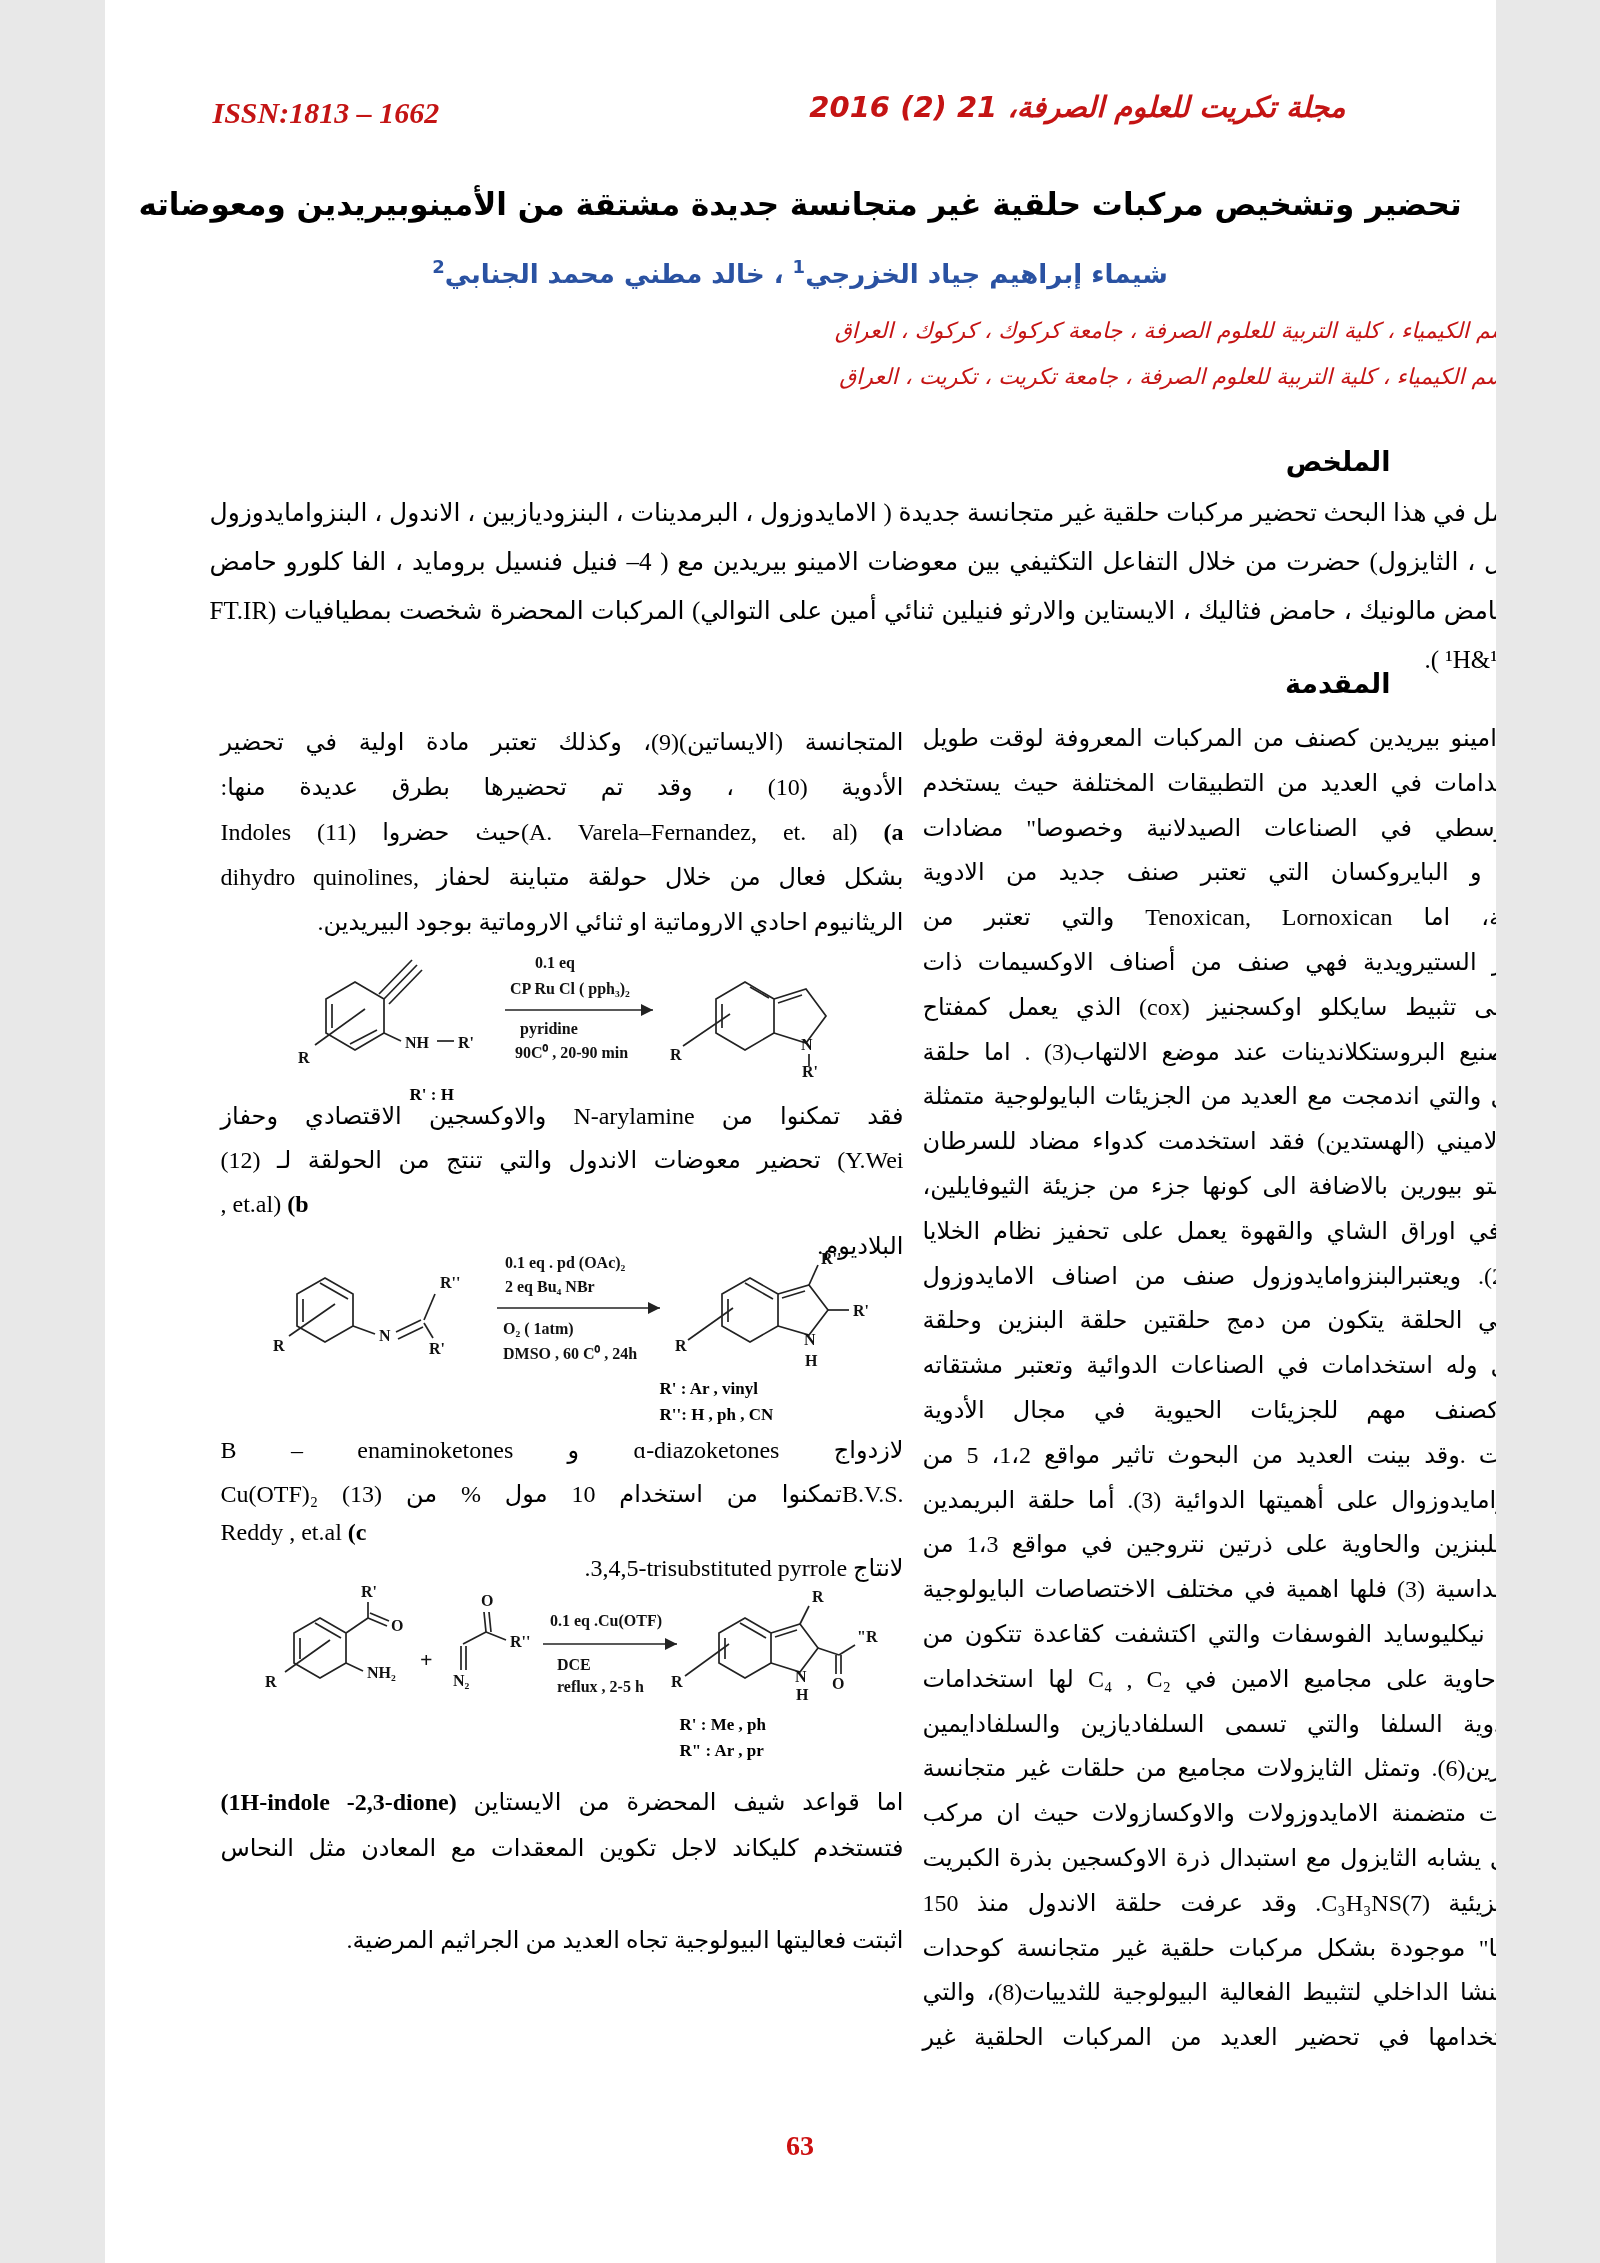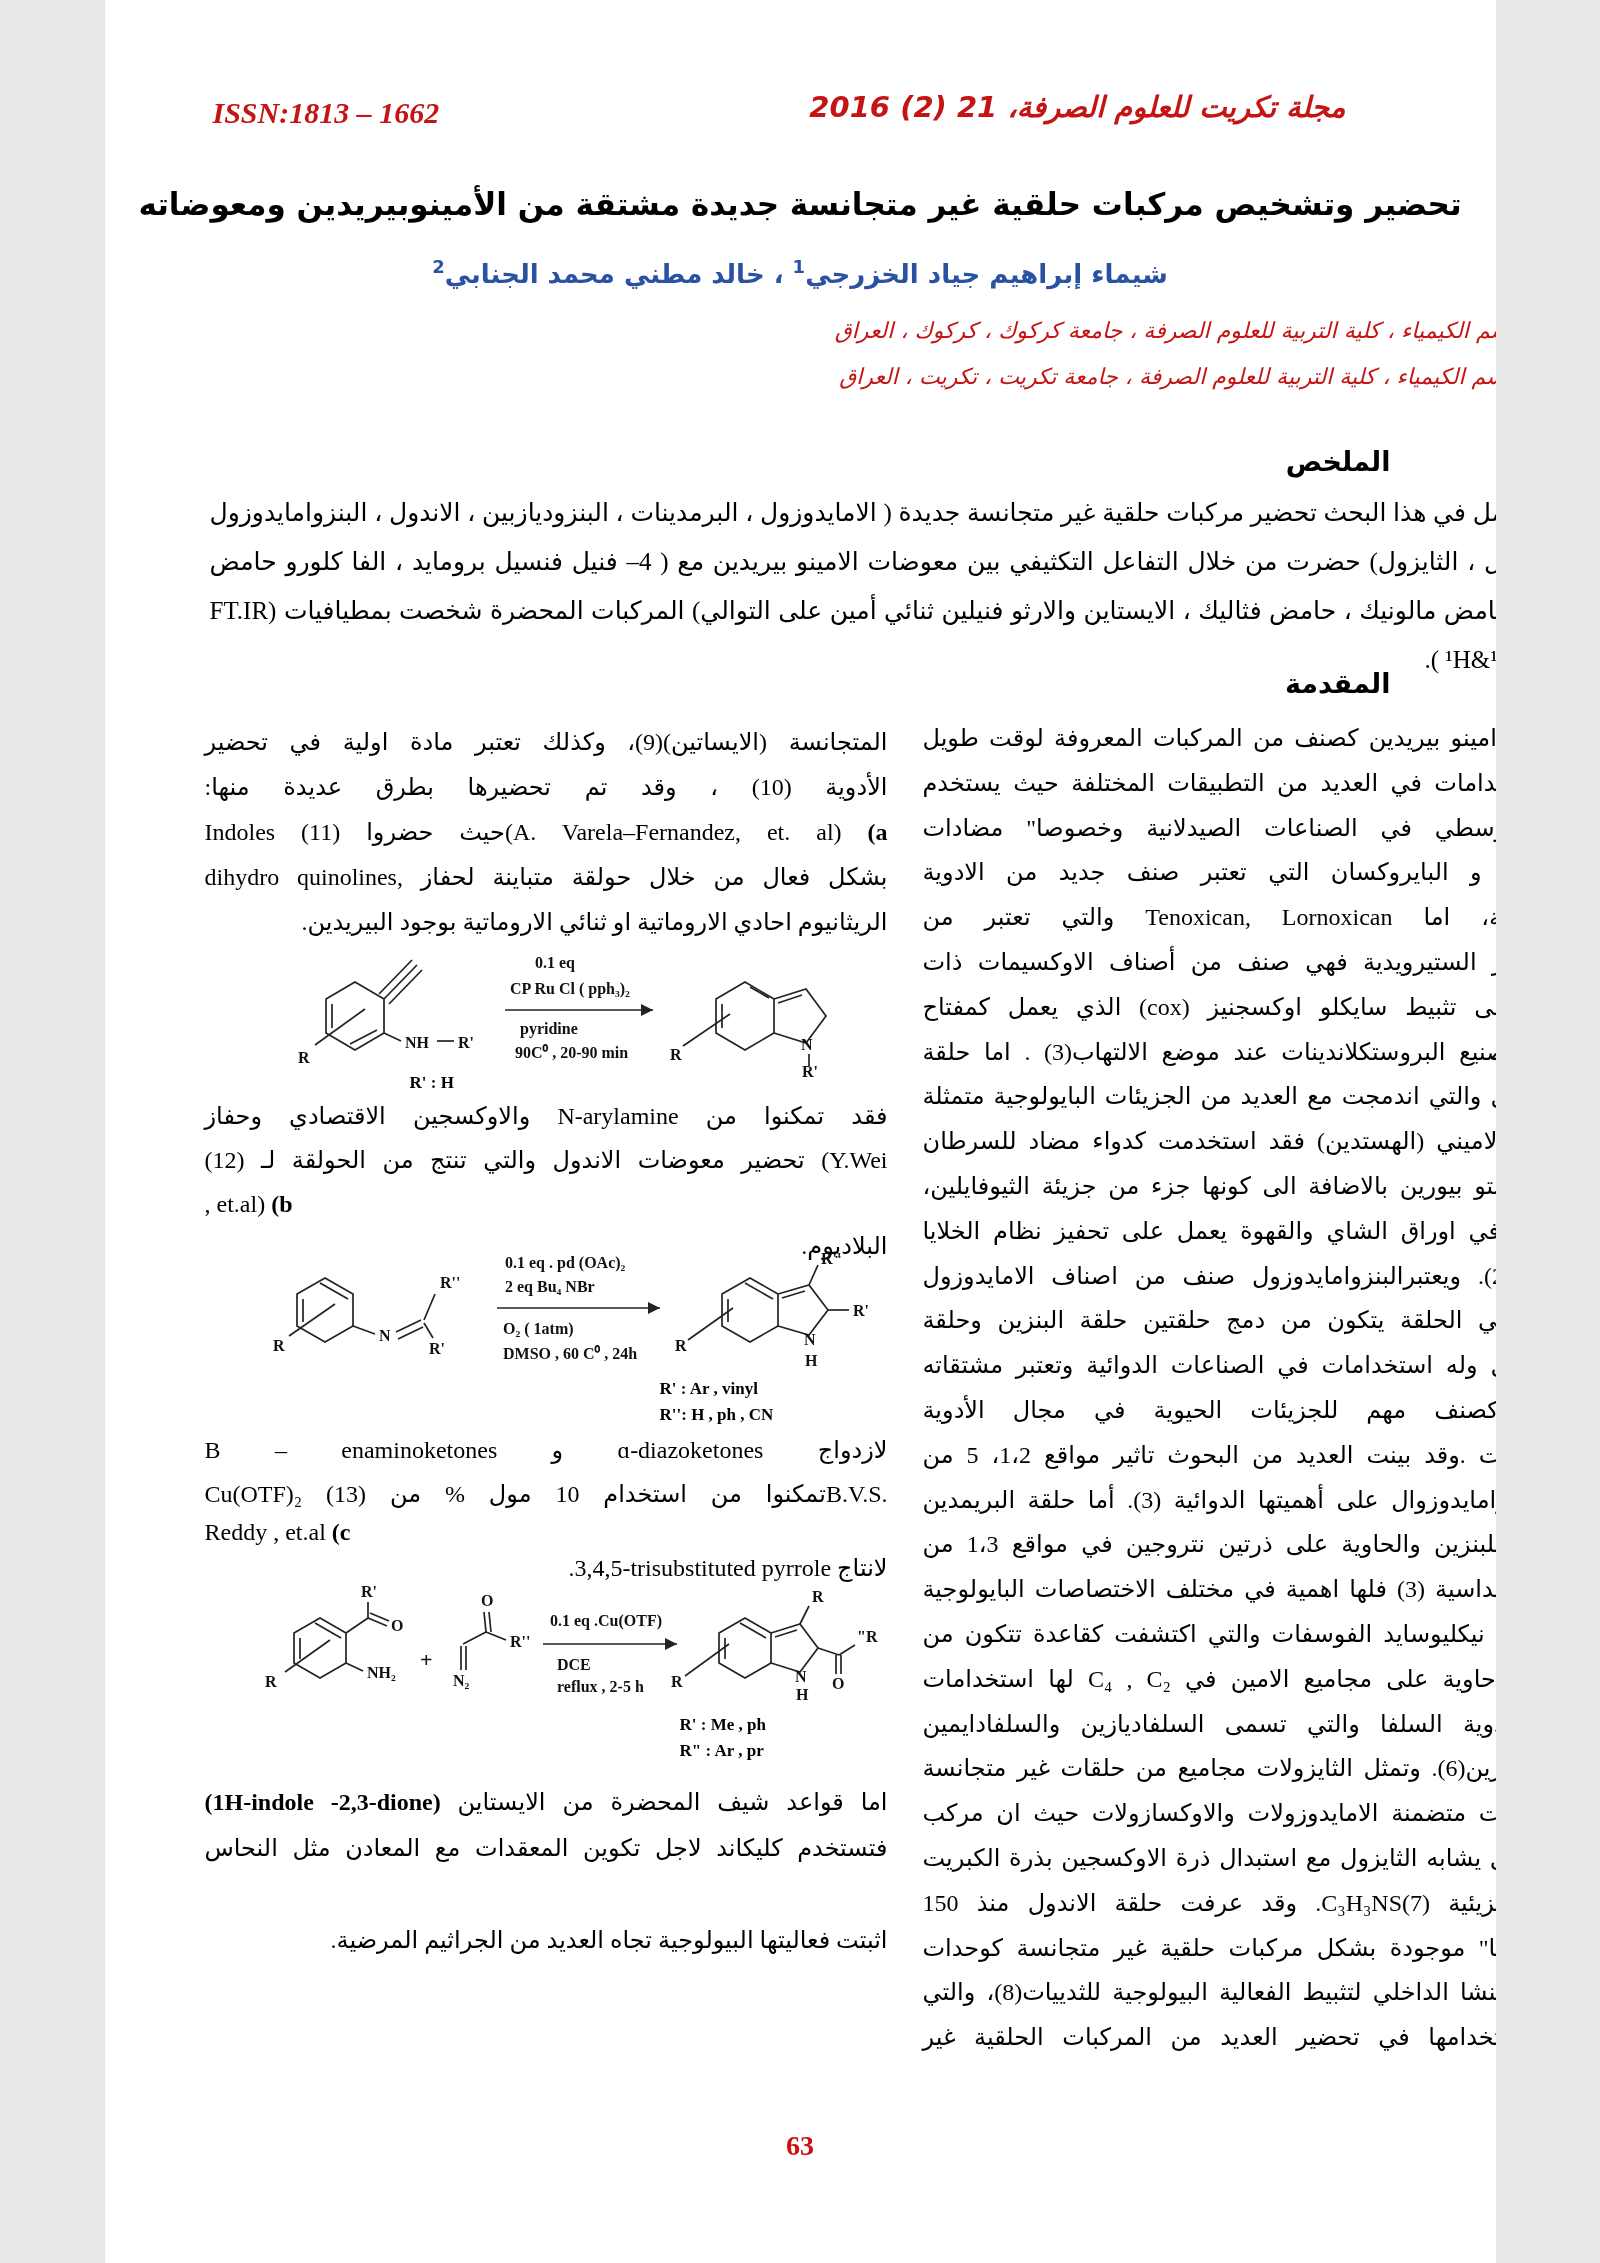--- a/index.html
+++ b/index.html
@@ -22,21 +22,21 @@
             font-family:"DejaVu Sans",sans-serif;}
   .abs{position:absolute;left:105px;top:488px;width:1392px;}
   .abs .aline{height:49px;line-height:49px;font-size:25px;direction:rtl;text-align:justify;text-align-last:justify;
               font-family:"Liberation Serif","DejaVu Sans",sans-serif;}
   .abs .aline.end{text-align:right;text-align-last:auto;}
   .col-right{position:absolute;left:818px;top:716px;width:680px;}
   .col-right .rline{height:44.8px;line-height:44.8px;font-size:24px;direction:rtl;
                     text-align:justify;text-align-last:justify;
                     font-family:"Liberation Serif","DejaVu Sans",sans-serif;}
   .col-left{position:absolute;left:100px;top:716px;width:683px;height:1350px;}
-  .col-left .ll{position:absolute;left:0;width:683px;height:45px;line-height:45px;font-size:24px;
+  .col-left .ll{position:absolute;left:16px;width:683px;height:45px;line-height:45px;font-size:24px;
                 font-family:"Liberation Serif","DejaVu Sans",sans-serif;}
   .rtl{direction:rtl;text-align:justify;text-align-last:justify;}
   .rtl.end{text-align:right;text-align-last:auto;}
   .ltr{direction:ltr;text-align:justify;text-align-last:justify;}
   .ltr.left{text-align:left;text-align-last:auto;}
   .ltr.right{text-align:right;text-align-last:auto;}
   .scheme{position:absolute;left:0;width:683px;}
   .scheme svg{display:block;}
   .sch-note{position:absolute;font-size:17px;font-weight:bold;font-family:"Liberation Serif",serif;
             line-height:26px;white-space:pre;}
@@ -144,21 +144,21 @@
         <line x1="545" y1="39" x2="564" y2="50"></line>
         <polyline points="569,51 601,41 621,68 601,95 569,85"></polyline>
         <line x1="573" y1="55" x2="597" y2="47"></line>
         <text class="atom" x="596" y="102">N</text>
         <line x1="604" y1="106" x2="604" y2="118"></line>
         <text class="atom" x="597" y="129">R'</text>
         <line x1="478" y1="98" x2="525" y2="66"></line>
         <text class="atom" x="465" y="112">R</text>
       </svg>
     </div>
-    <div class="sch-note" style="top:354px;left:205px;">R' : H</div>
+    <div class="sch-note" style="top:366px;left:205px;">R' : H</div>
 
     <div class="ll rtl" style="top:378px;">فقد تمكنوا من N-arylamine والاوكسجين الاقتصادي وحفاز</div>
     <div class="ll ltr" style="top:422px;">تحضير معوضات الاندول والتي  تنتج من الحولقة لـ (12) (Y.Wei</div>
     <div class="ll ltr left" style="top:466px;"><span>, et.al)  </span><b>(b</b></div>
     <div class="ll rtl end" style="top:508px;">البلاديوم.</div>
 
     <div class="scheme" style="top:534px;">
       <svg width="683" height="125" viewBox="0 0 683 125">
 
         <polygon points="120,28 148,44 148,76 120,92 92,76 92,44"></polygon>

